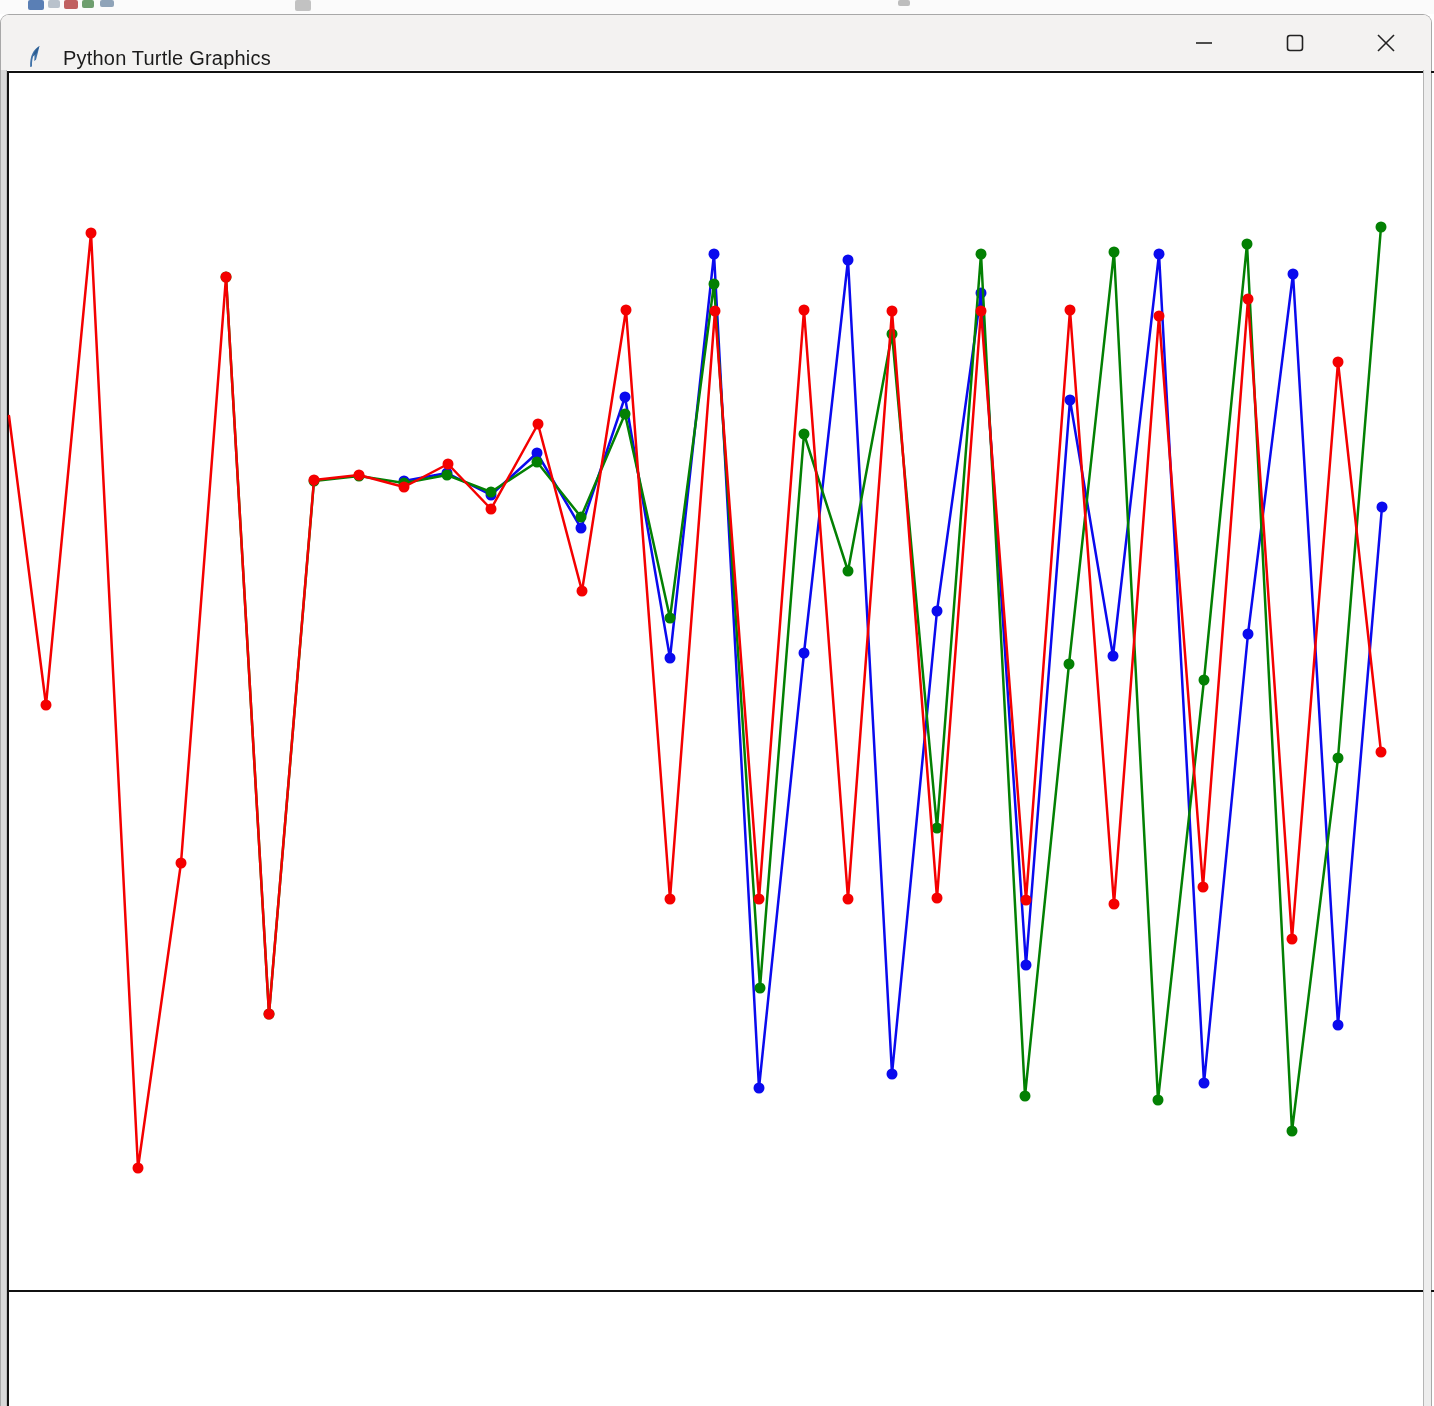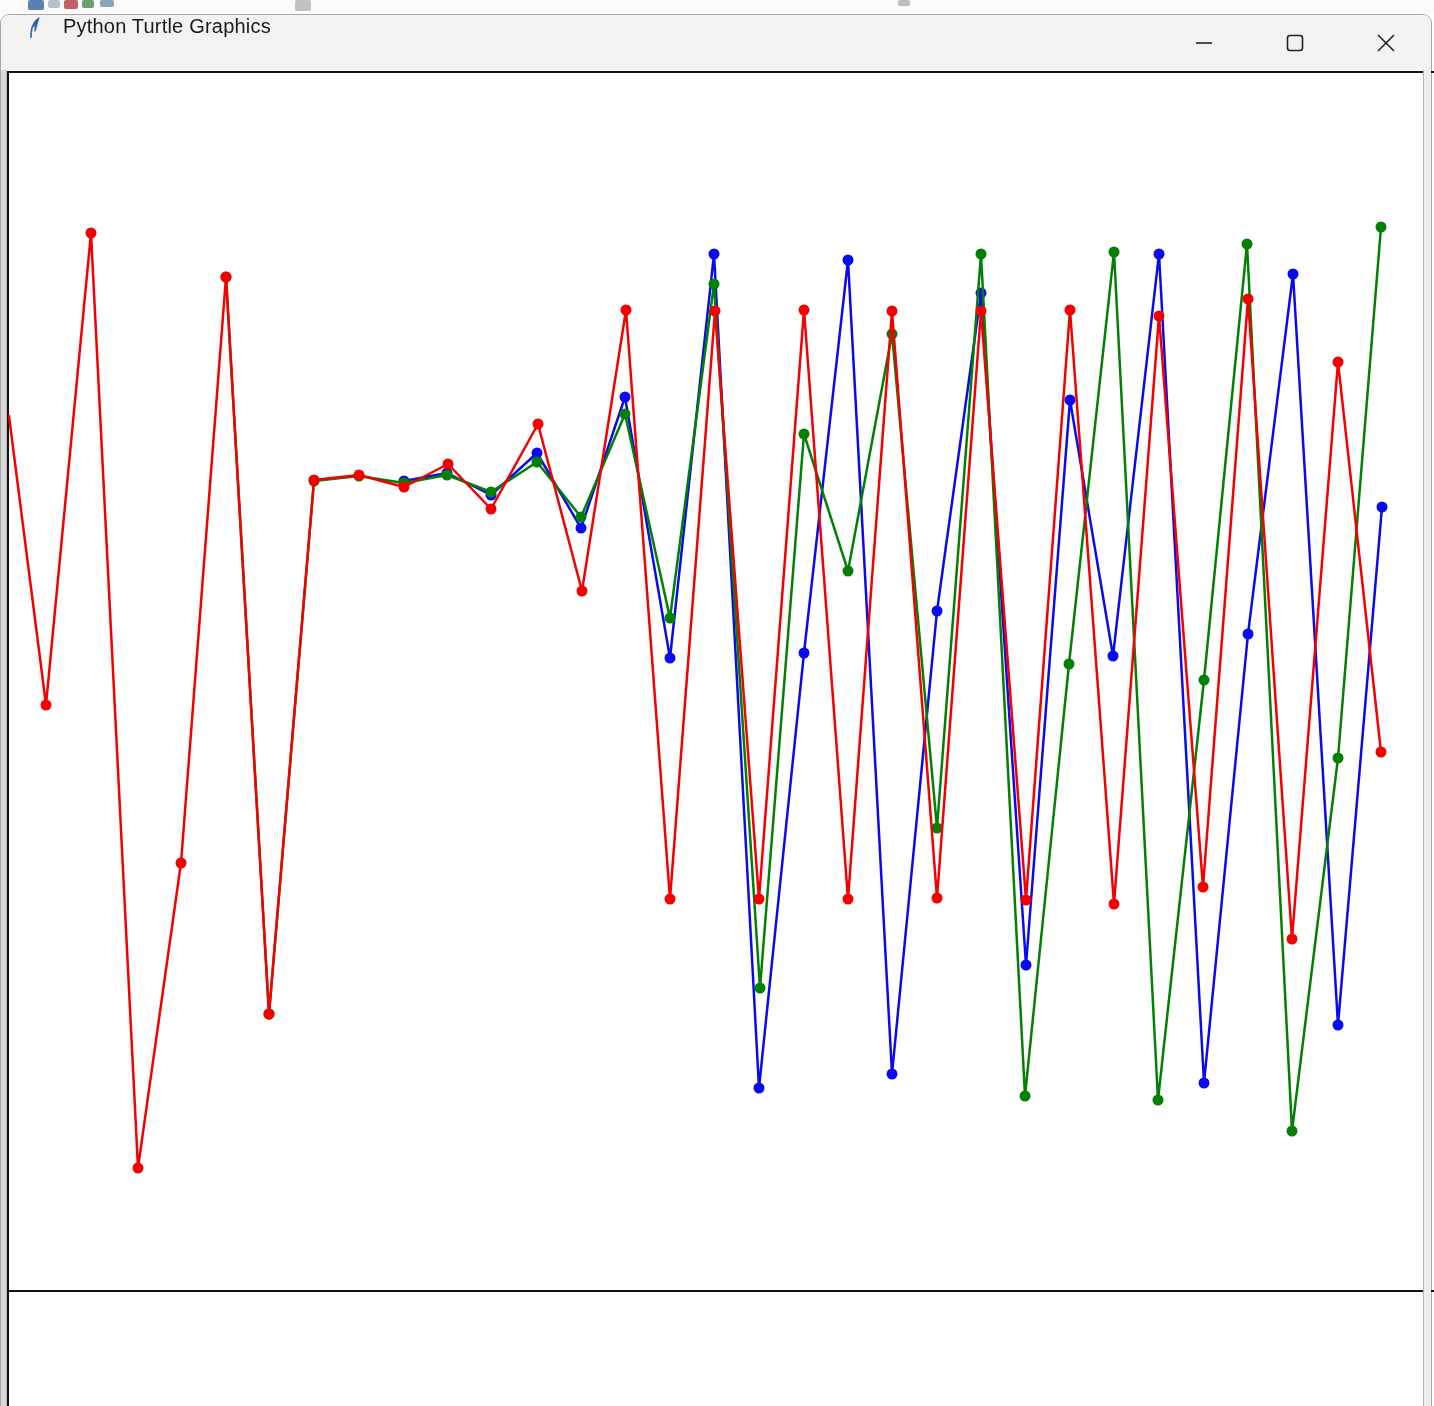--- a/index.html
+++ b/index.html
@@ -20,21 +20,21 @@
 
   
   .app-window{
     position:absolute;left:0;top:14px;width:1432px;height:1392px;
     border:1px solid #a8a8a8;border-bottom:none;
     border-radius:9px 9px 0 0;background:#ffffff;box-sizing:border-box;
   }
   .titlebar{
     position:absolute;left:0;top:0;right:0;height:55px;
     background:#f3f2f1;border-radius:8px 8px 0 0;
-    display:flex;align-items:flex-start;
+    display:flex;align-items:flex-end;
   }
   .app-icon{margin-left:22px;width:26px;height:26px;display:inline-block;}
   .window-title{
     margin-left:14px;font-size:20px;color:#1b1b1b;letter-spacing:0.2px;
     white-space:nowrap;
   }
   .controls{margin-left:auto;display:flex;height:100%;}
   .ctl-btn{
     width:91px;height:100%;border:none;background:transparent;
     display:flex;align-items:center;justify-content:center;cursor:pointer;padding:0;

